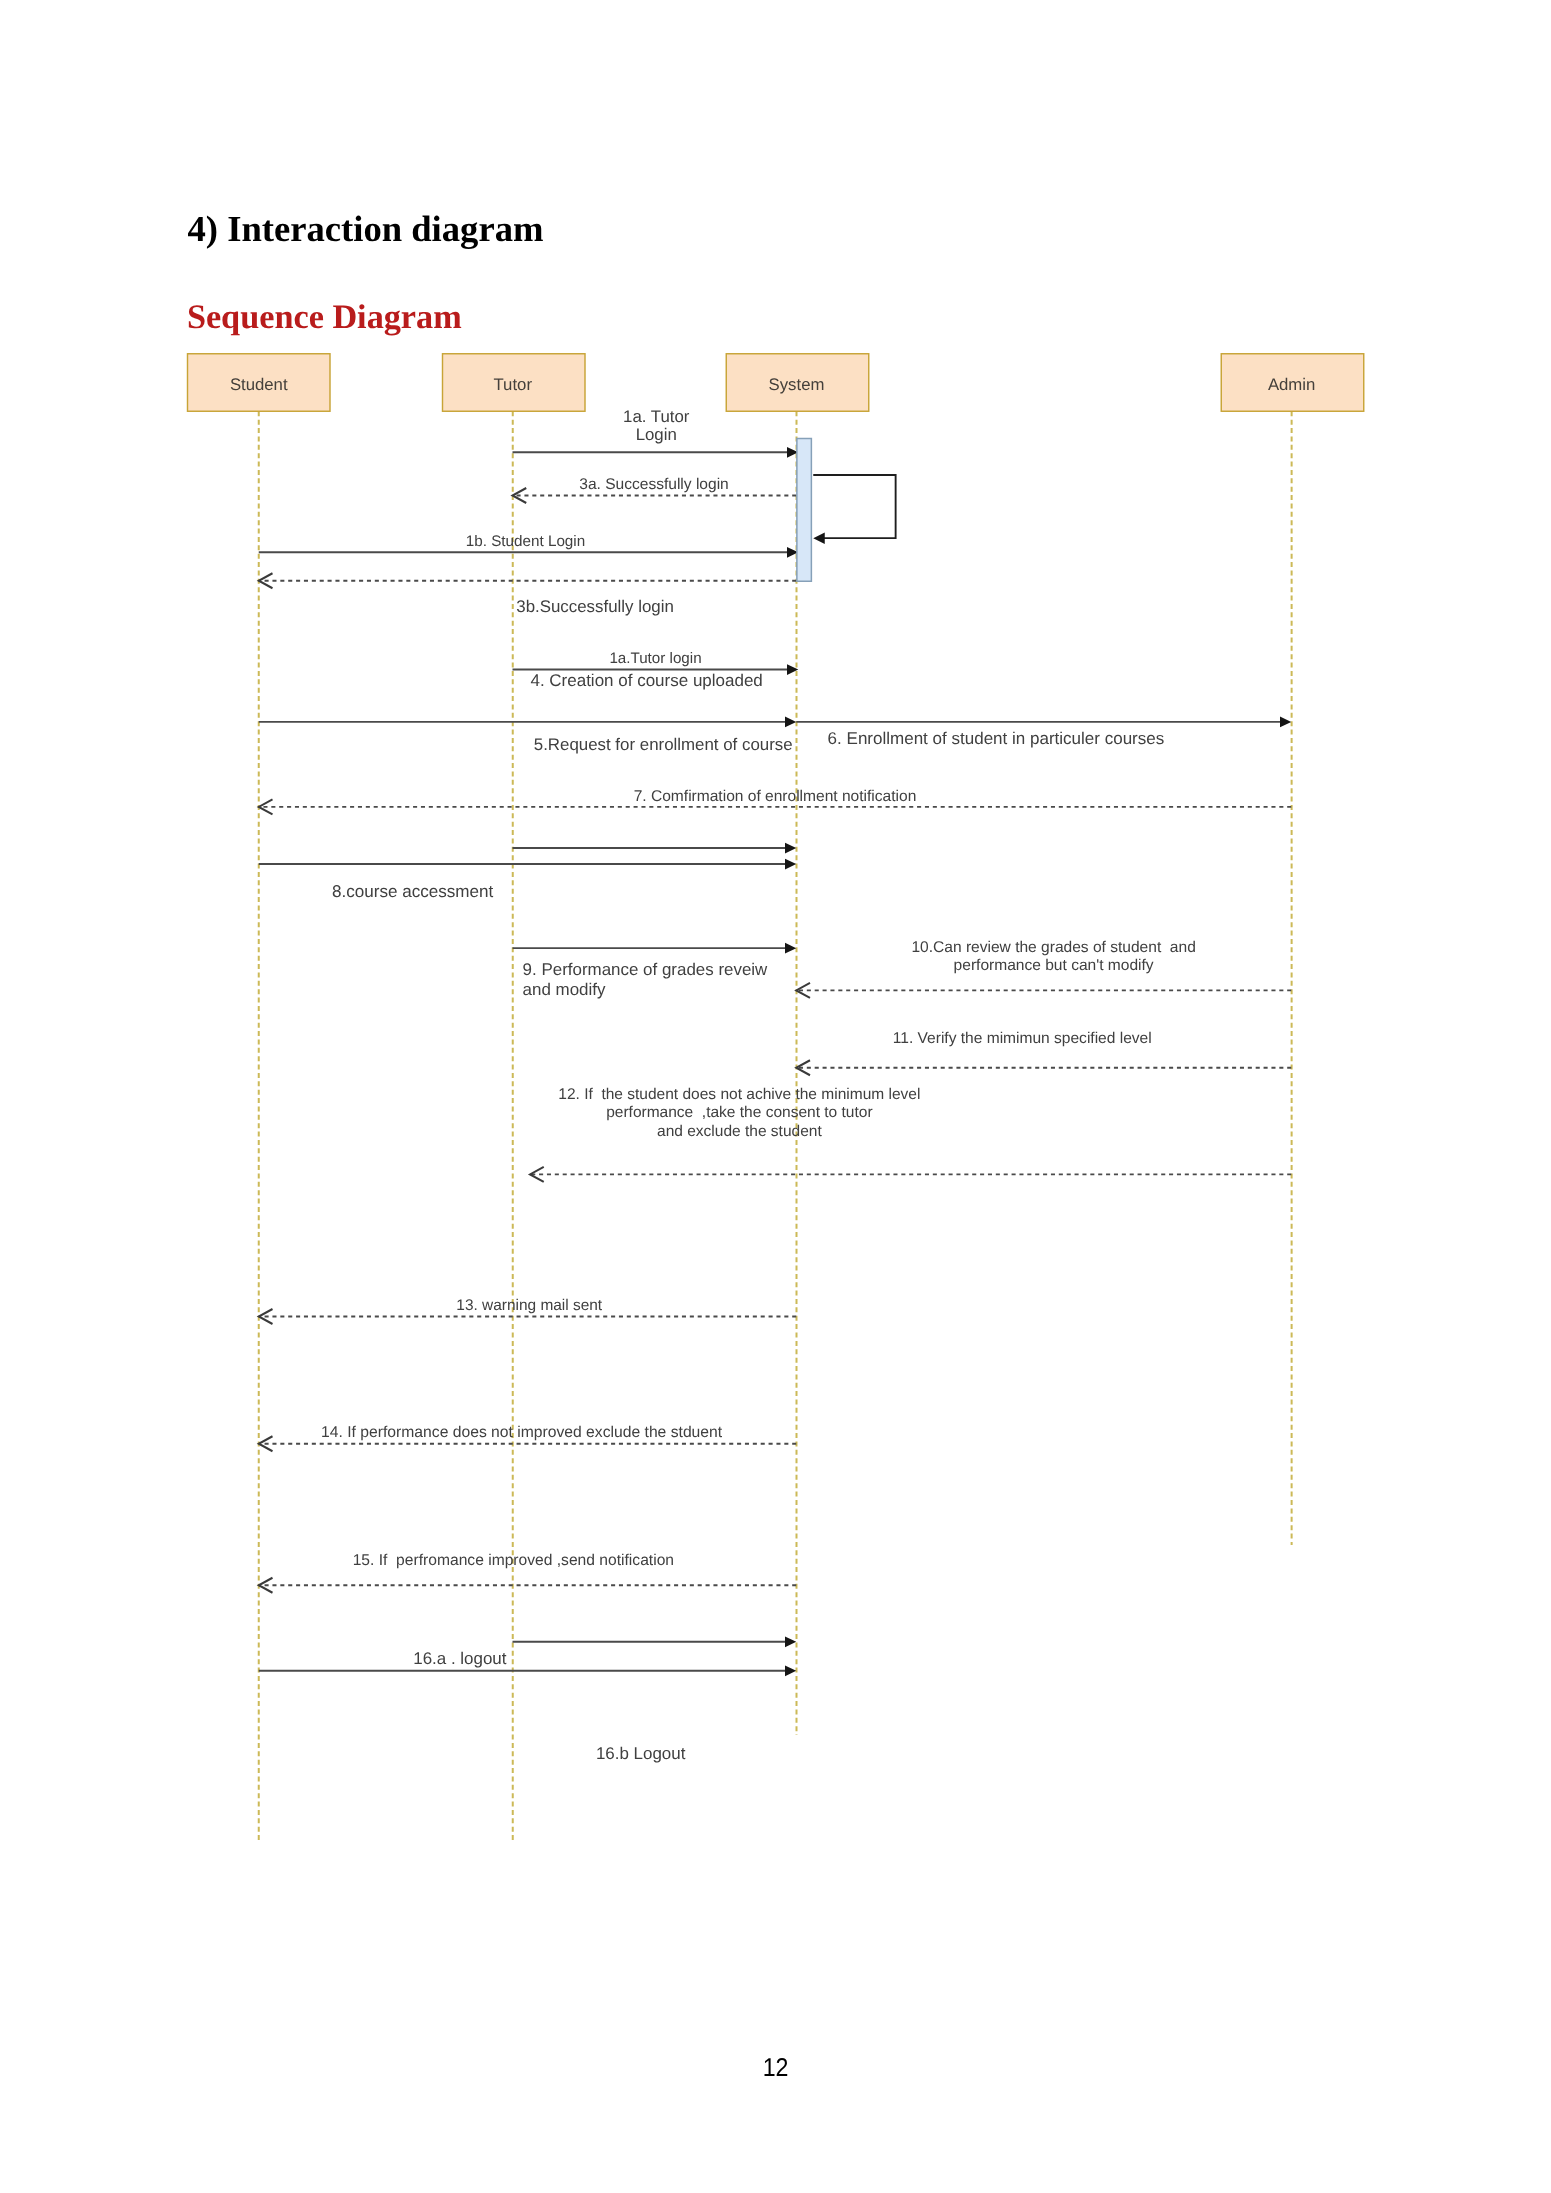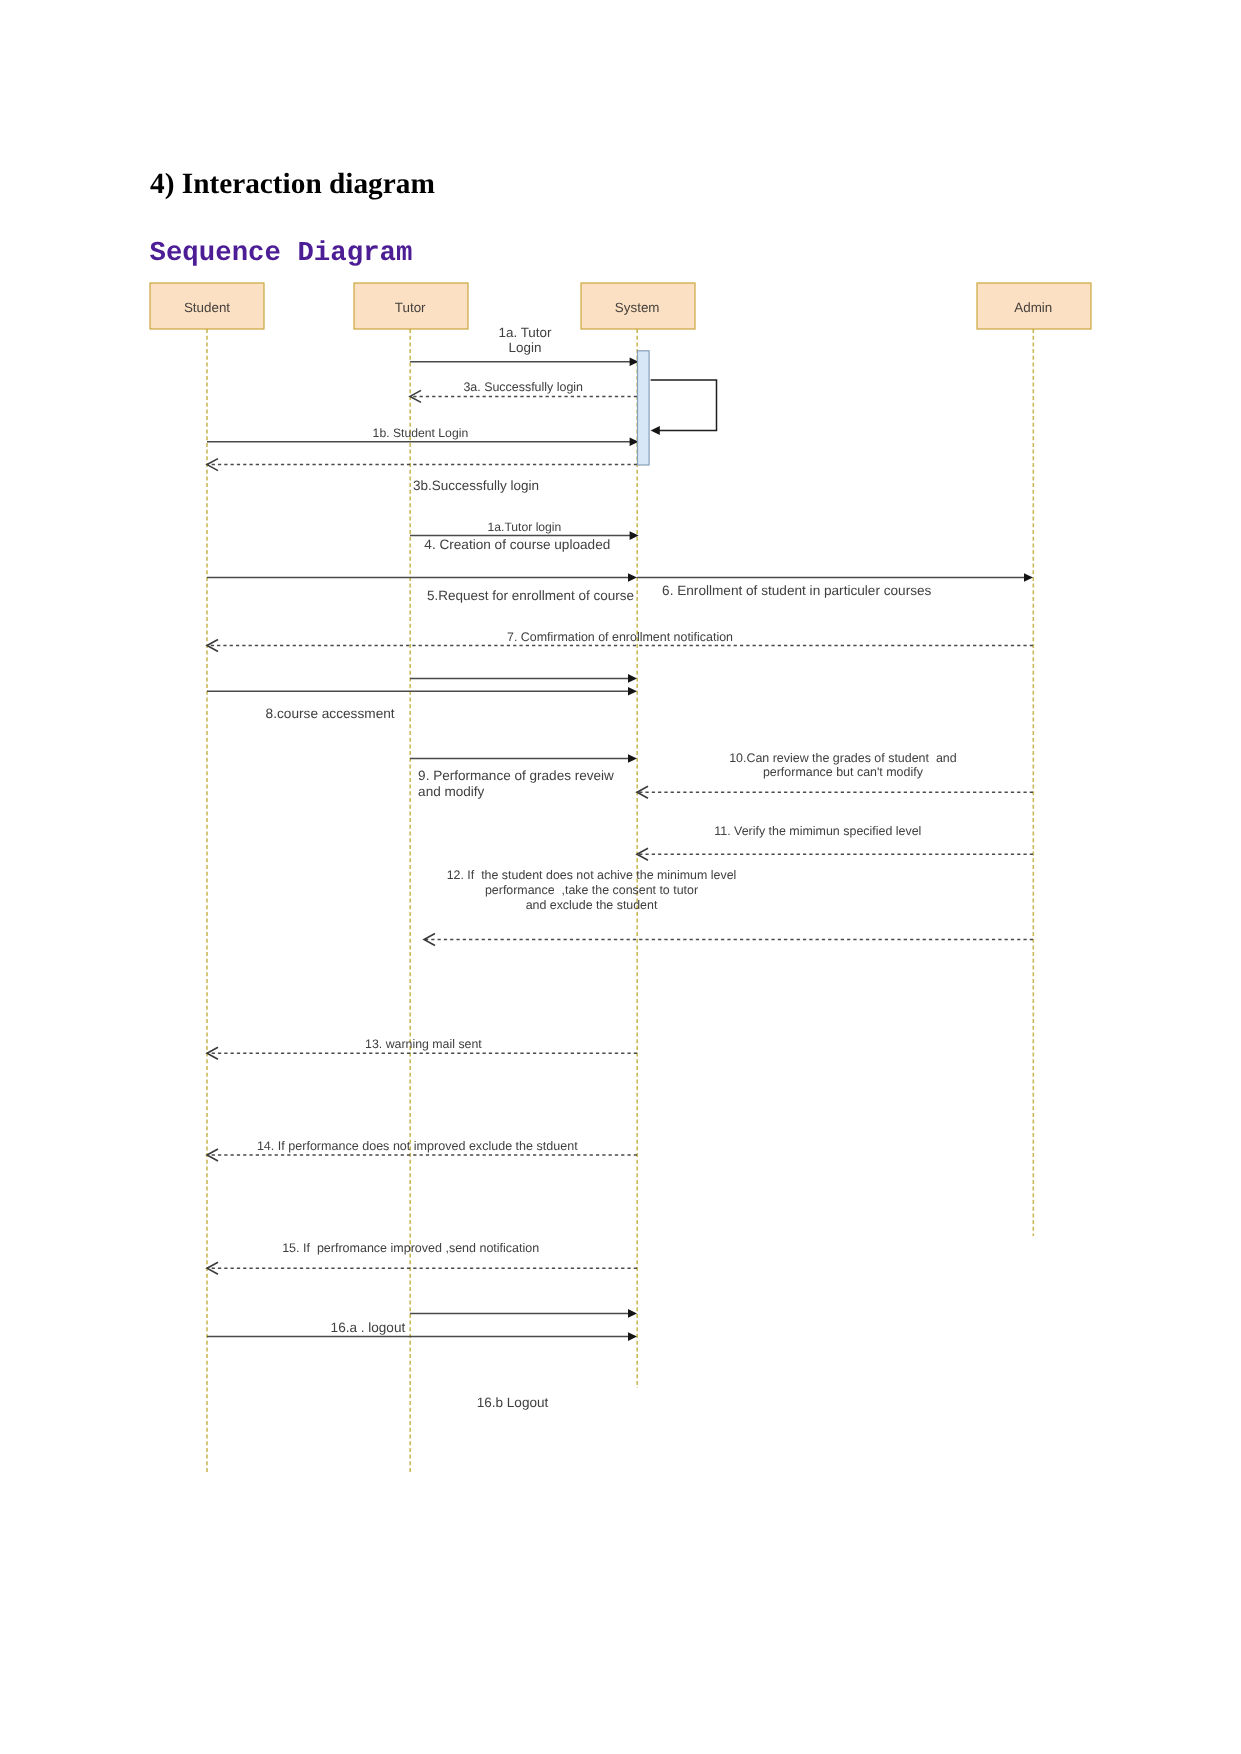--- a/index.html
+++ b/index.html
@@ -3,21 +3,21 @@
 <meta charset="utf-8">
 <title>Sequence Diagram</title>
 <style>
   html,body{margin:0;padding:0;background:#ffffff;}
   body{width:1241px;height:1754px;position:relative;overflow:hidden;
        font-family:"Liberation Sans",sans-serif;-webkit-font-smoothing:antialiased;text-rendering:geometricPrecision;}
   .page{position:absolute;left:0;top:16px;width:1241px;height:1754px;background:#fff;}
   h1.doc-h1{position:absolute;left:150px;top:153.5px;margin:0;
        font-family:"Liberation Serif",serif;font-weight:bold;font-size:29.3px;color:#000;line-height:1;white-space:nowrap;}
   h2.doc-h2{position:absolute;left:149.5px;top:223.8px;margin:0;
-       font-family:Liberation Mono, monospace;font-weight:bold;font-size:27.4px;color:#4c1d95;line-height:1;white-space:nowrap;}
+       font-family:Liberation Serif, serif;font-weight:bold;font-size:27.4px;color:#b91c1c;line-height:1;white-space:nowrap;}
   .fig-caption{position:absolute;left:0;top:1493px;width:1241px;text-align:center;
        font-family:"Liberation Serif",serif;font-weight:bold;font-size:19px;color:#000;line-height:1;}
   .page-number{position:absolute;left:0;top:1628.5px;width:1241px;text-align:center;
        font-family:"Liberation Sans",sans-serif;font-size:20.6px;color:#000;line-height:1;}
   .page-number>span{display:inline-block;transform:scaleX(0.9);transform-origin:center;}
   svg.diagram{position:absolute;left:0;top:0;overflow:visible;}
   .actor-label{font-family:"Liberation Sans",sans-serif;font-size:13.4px;fill:#45403b;}
   .msg-label{font-family:"Liberation Sans",sans-serif;fill:#404040;}
 </style>
 </head>
@@ -101,13 +101,14 @@
       </g>
       <g>
         <rect x="581" y="267" width="114" height="46" fill="#fce0c4" stroke="#c8a436" stroke-width="1.15"></rect>
         <text x="637.2" y="296.2" text-anchor="middle" class="actor-label">System</text>
       </g>
       <g>
         <rect x="977" y="267" width="114" height="46" fill="#fce0c4" stroke="#c8a436" stroke-width="1.15"></rect>
         <text x="1033.3" y="296.2" text-anchor="middle" class="actor-label">Admin</text>
       </g>
     </svg>
+  <div class="page-number"><span>12</span></div>
 </div>
 
 </body></html>

